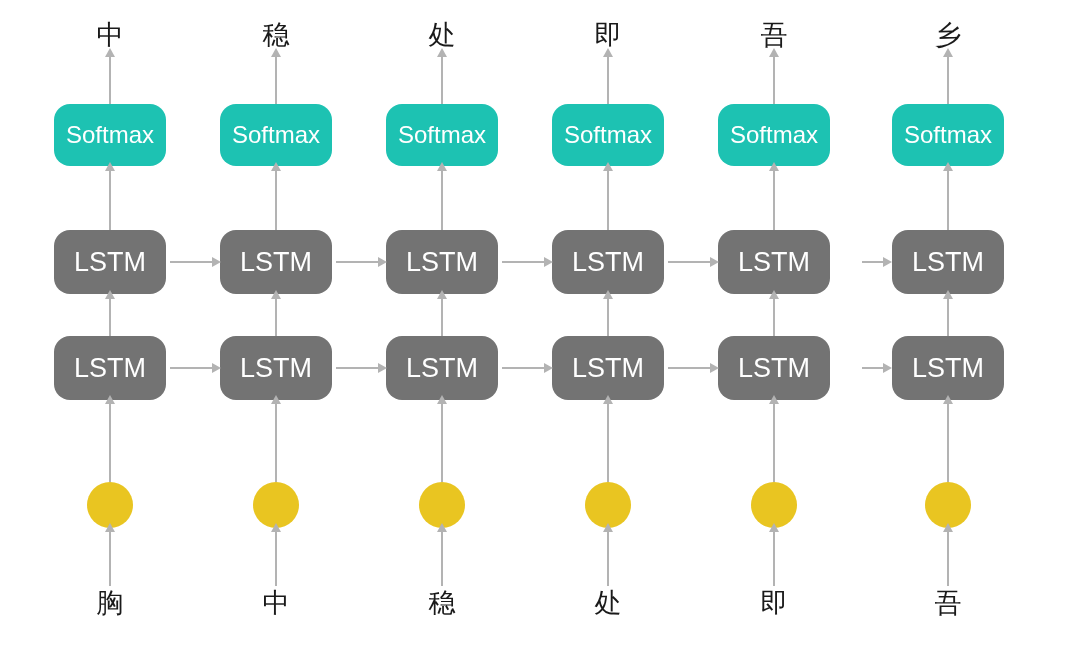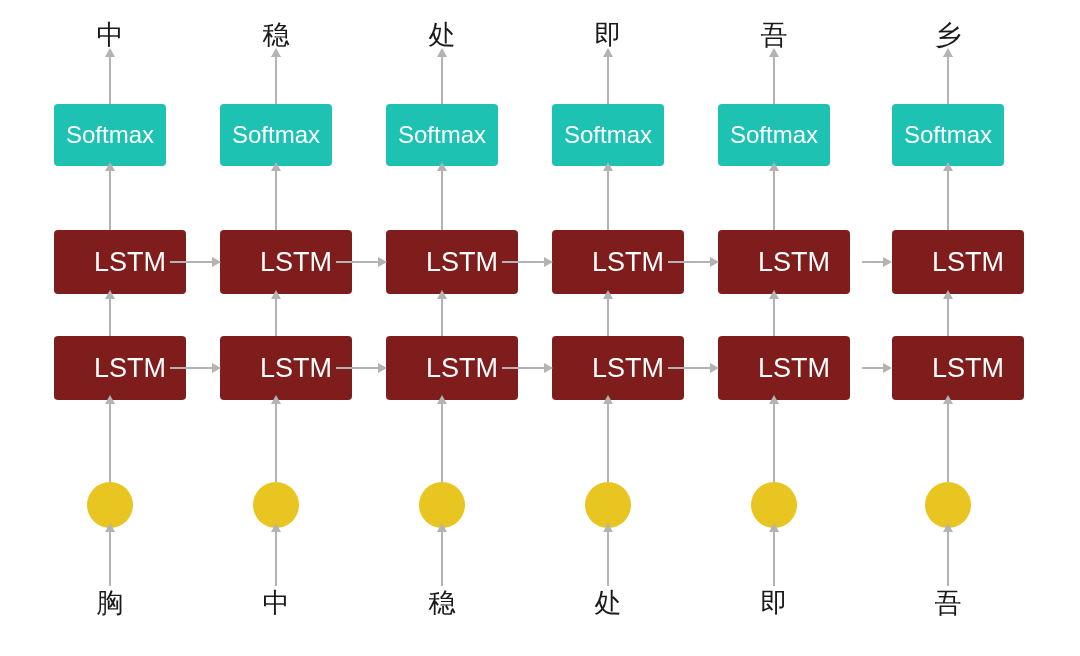--- a/index.html
+++ b/index.html
@@ -3,23 +3,23 @@
 <meta charset="utf-8">
 <style>
   html,body{margin:0;padding:0;background:#ffffff;font-family:"Liberation Sans",sans-serif;}
   .diagram{position:relative;width:1080px;height:656px;background:#ffffff;overflow:hidden;}
   .column{position:absolute;top:0;width:150px;height:656px;}
 
   .char{position:absolute;left:0;width:150px;text-align:center;font-size:27px;color:#1a1a1a;line-height:34px;}
   .char.out{top:18px;}
   .char.in{top:586px;}
 
-  .box{position:absolute;left:19px;width:112px;text-align:center;color:#ffffff;border-radius:4px;}
+  .box{position:absolute;left:19px;width:112px;text-align:center;color:#ffffff;border-radius:16px;}
   .box.softmax{top:104px;height:62px;line-height:62px;font-size:24px;background:#1dc2b2;}
-  .box.lstm{height:64px;line-height:64px;font-size:27px;background:#7f1d1d;padding-left:20px;}
+  .box.lstm{height:64px;line-height:64px;font-size:27px;background:#737373;}
   .box.l2{top:230px;}
   .box.l1{top:336px;}
 
   .circle{position:absolute;left:52px;top:482px;width:46px;height:46px;border-radius:50%;background:#e9c521;}
 
   .arrow-up{position:absolute;left:74px;width:2px;background:#b3b3b3;}
   .arrow-up::before{content:'';position:absolute;top:-8px;left:-4px;border-left:5px solid transparent;border-right:5px solid transparent;border-bottom:9px solid #b3b3b3;}
   .a1{top:56px;height:48px;}
   .a2{top:170px;height:60px;}
   .a3{top:298px;height:38px;}

